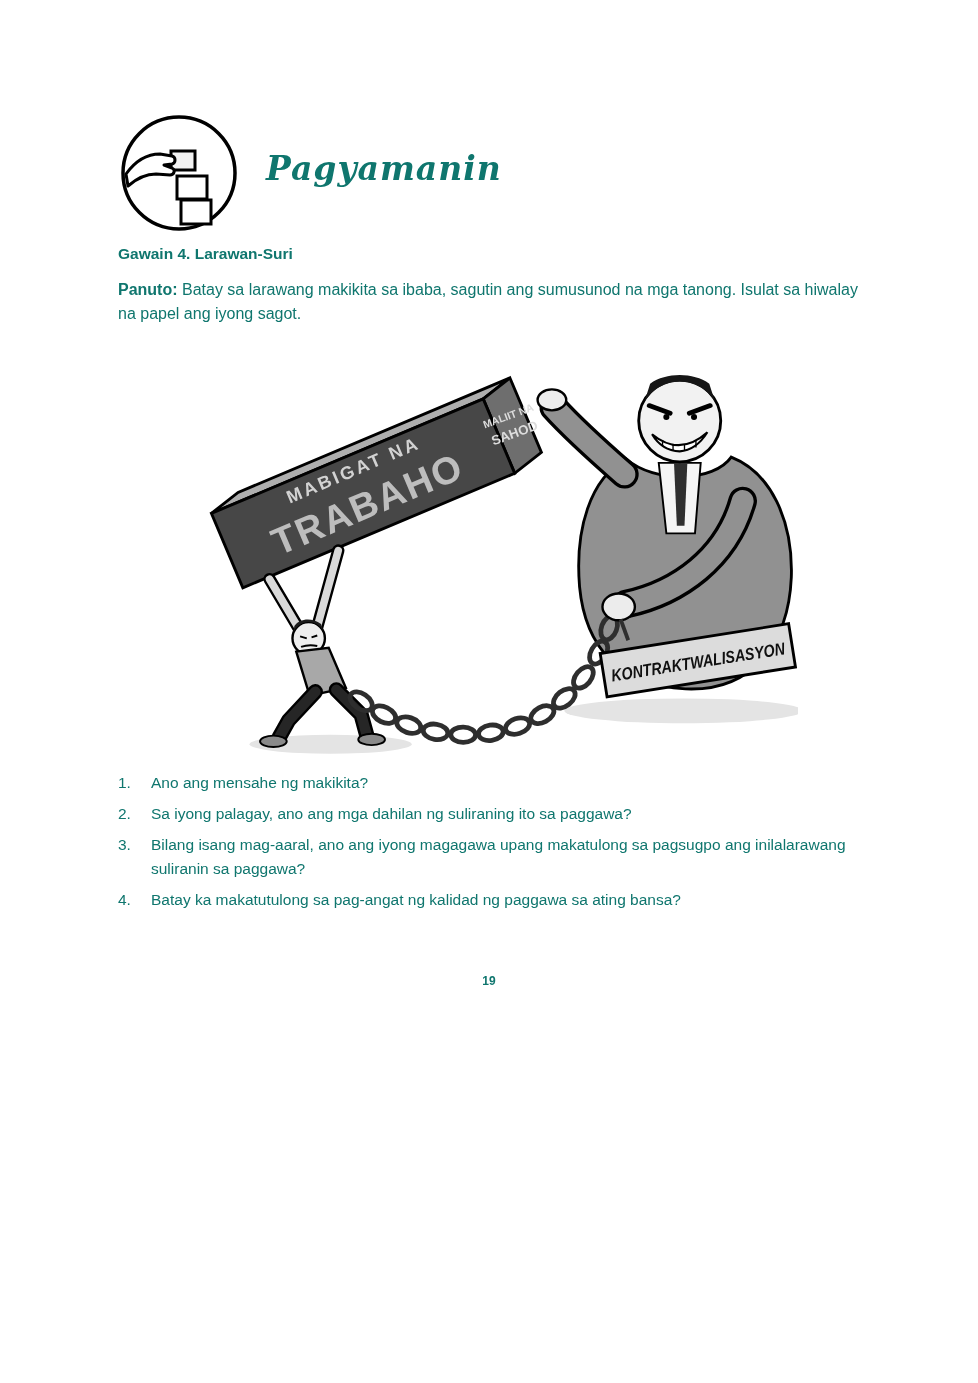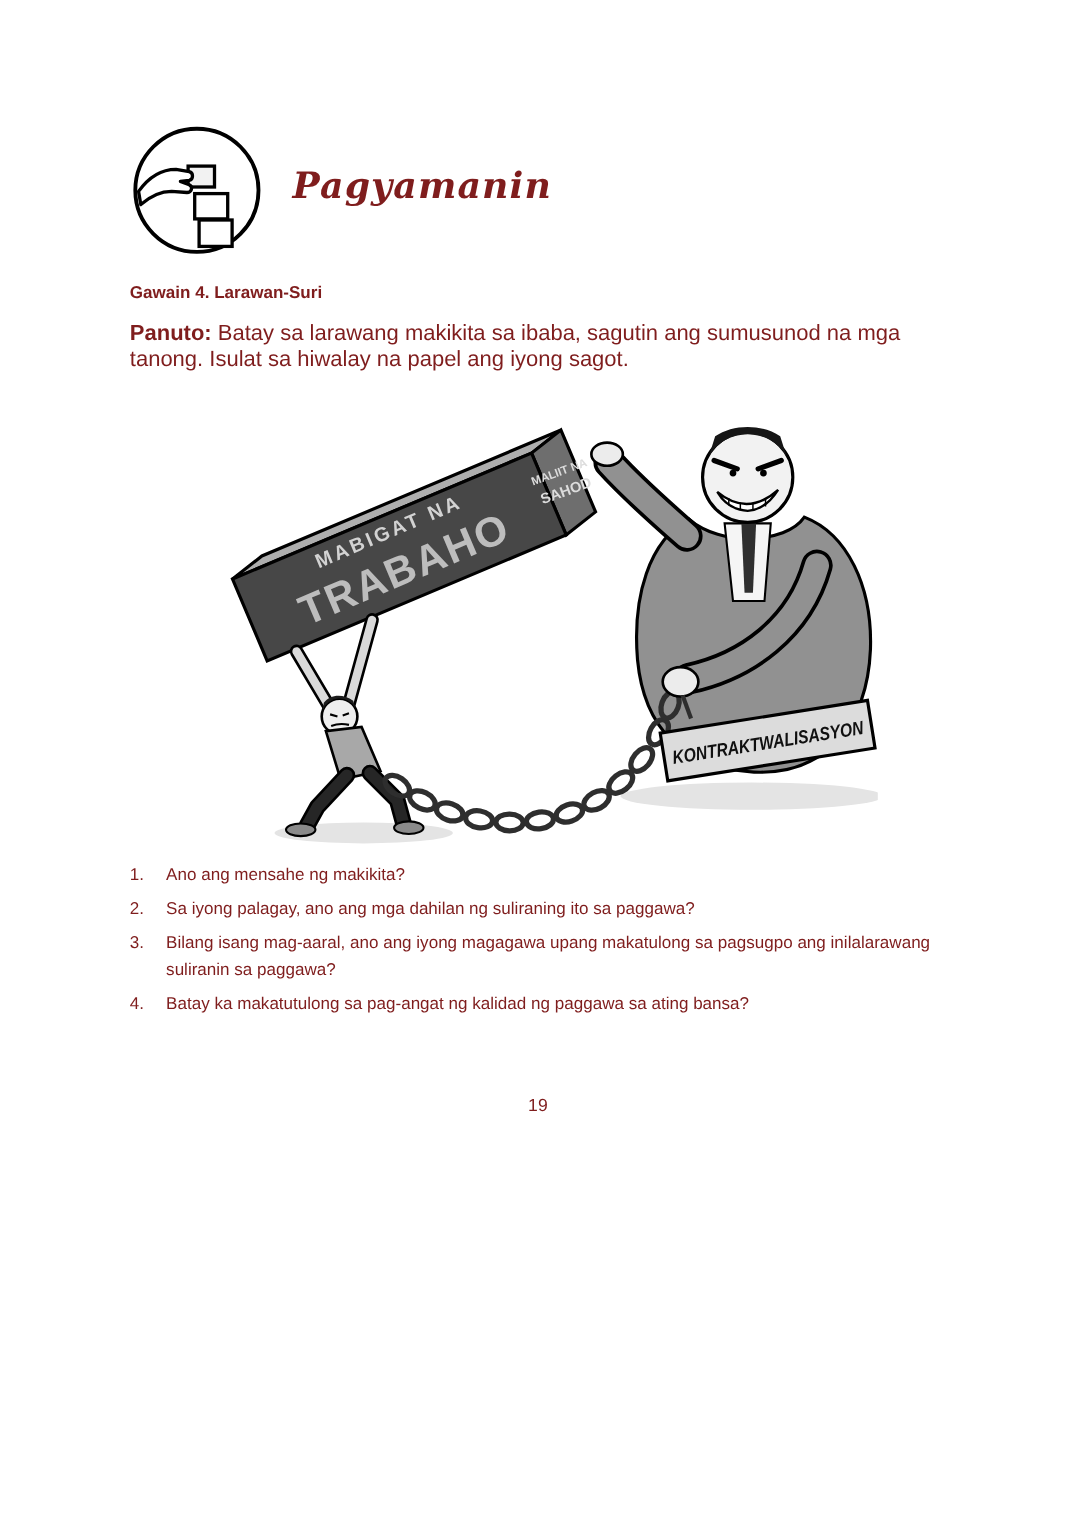--- a/index.html
+++ b/index.html
@@ -1,41 +1,41 @@
 <!DOCTYPE html>
 <html><head>
 <meta charset="utf-8">
 <style>
   * { margin:0; padding:0; box-sizing:border-box; }
   html, body { background:#ffffff; }
   .page {
     width:978px; height:1075px; position:relative; background:#fff;
-    font-family:"Liberation Sans", sans-serif; color:#7f1d1d;
+    font-family:"Liberation Sans", sans-serif; color:#0f766e;
     padding:112px 120px 0 118px; overflow:hidden;
   }
   .header { display:flex; align-items:center; gap:26px; }
   .icon-wrap { width:122px; height:122px; flex:0 0 auto; }
   .icon-wrap svg { width:100%; height:100%; display:block; }
   .title {
     font-family:"DejaVu Serif", serif; font-weight:bold; font-style:italic;
     font-size:33px; letter-spacing:1px; padding-bottom:10px;
   }
-  .activity-heading { margin-top:24px; font-weight:bold; font-size:15.5px; }
-  .instructions { margin-top:15px; font-size:20px; line-height:24px; }
+  .activity-heading { margin-top:11px; font-weight:bold; font-size:15.5px; }
+  .instructions { margin-top:15px; font-size:16px; line-height:24px; }
   .instructions .lbl { font-weight:bold; }
   .cartoon-wrap { width:620px; margin:30px auto 0; }
   .cartoon-wrap svg { width:620px; display:block; }
   svg text { font-family:"Liberation Sans", sans-serif; }
   .questions { margin-top:14px; }
   .q-item { display:flex; font-size:15.5px; line-height:24px; margin-bottom:7px; }
   .q-num { width:33px; flex:0 0 auto; }
   .q-text { flex:1; }
   .page-number {
-    position:absolute; bottom:60px; left:0; width:100%;
-    text-align:center; font-size:16px;
+    position:absolute; bottom:87px; left:0; width:100%;
+    text-align:center; font-size:12px;font-weight:bold;
   }
 </style>
 </head>
 <body>
 
 <div class="page">
 
   <div class="header">
     <div class="icon-wrap">
       <svg viewBox="0 0 122 122" aria-hidden="true">

